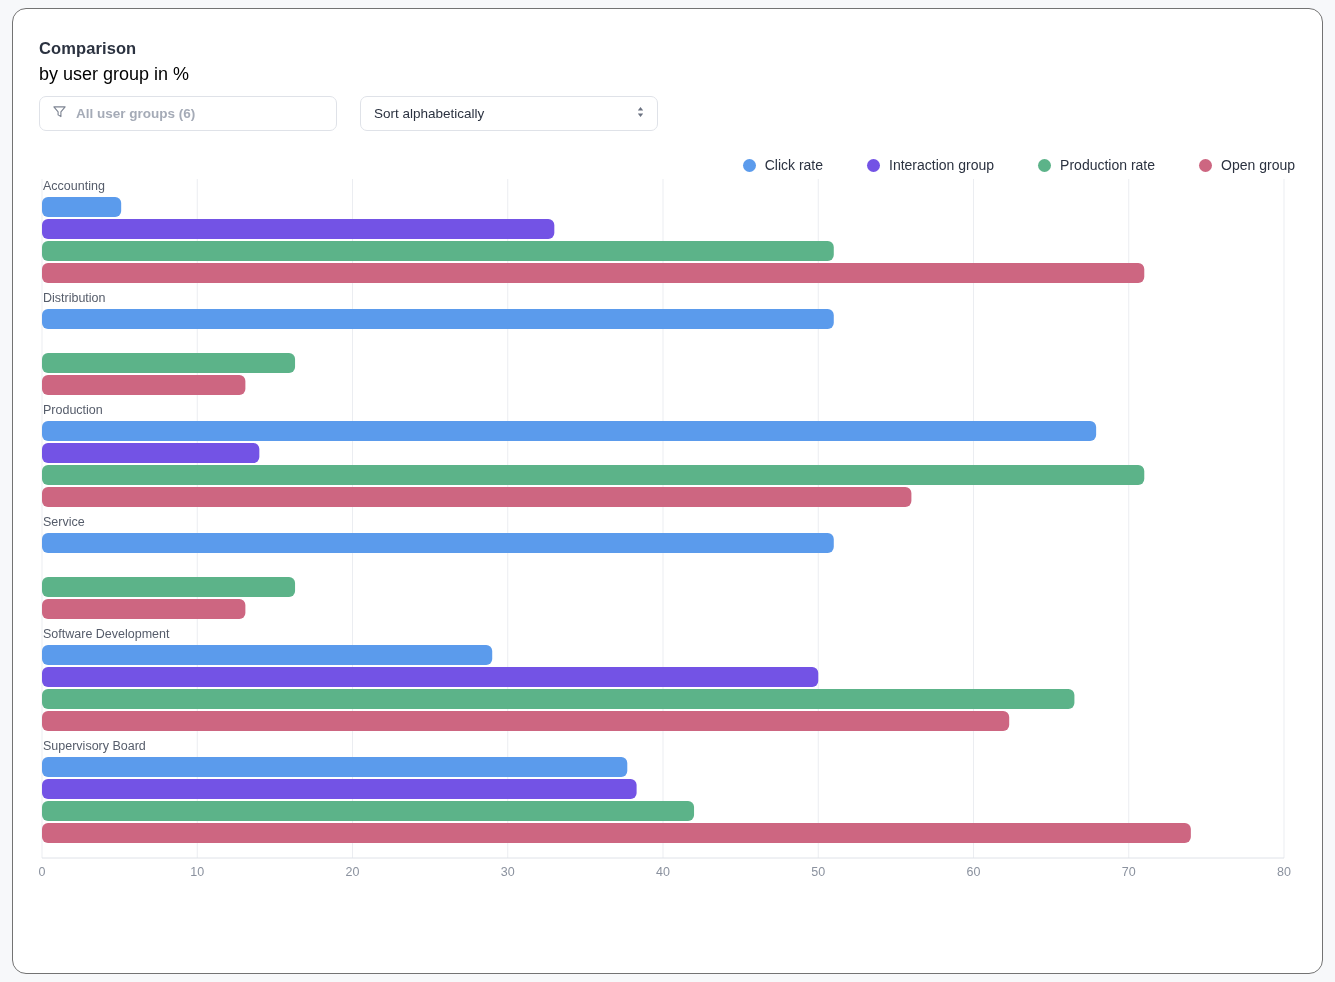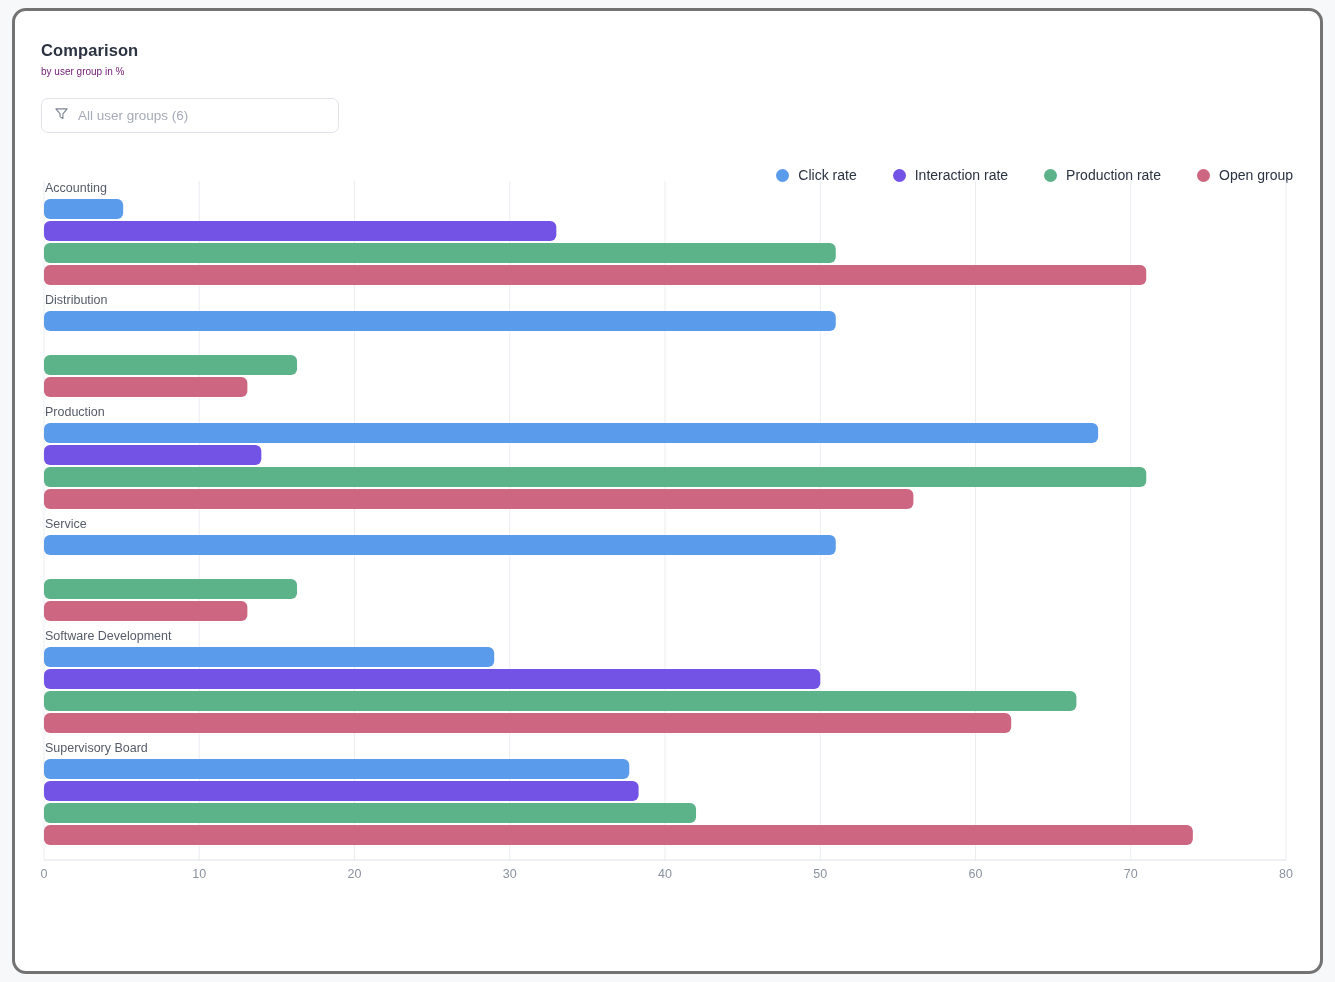--- a/index.html
+++ b/index.html
@@ -9,57 +9,58 @@
     background: #f7f8fa;
     font-family: "Liberation Sans", sans-serif;
     -webkit-font-smoothing: antialiased;
   }
 
   #card {
     position: absolute;
     left: 12px; top: 8px;
     width: 1311px; height: 966px;
     background: #ffffff;
-    border: 3px solid #737373;
+    border: 1px solid #737373;
     border-radius: 14px;
     overflow: hidden;
   }
 
   .title {
     position: absolute;
     left: 26px; top: 30px;
     font-size: 16.5px;
     font-weight: bold;
     color: #2b3240;
     letter-spacing: .1px;
   }
   .subtitle {
     position: absolute;
     left: 26px; top: 55px;
-    font-size: 10px;
-    color: #701a75;
+    font-size: 18px;
+    color: #000000;
   }
 
   
   .controls {
     position: absolute;
     left: 26px; top: 87px;
     display: flex;
     align-items: center;
     gap: 23px;
   }
   .filter-box {
     width: 298px; height: 35px;
     border: 1px solid #dfe2e8;
     border-radius: 7px;
     background: #fff;
     display: flex;
     align-items: center;
     gap: 9px;
     padding: 0 12px;
+    font-weight: bold;
   }
   .filter-box .funnel { flex: 0 0 auto; display: block; }
   .filter-text {
     font-size: 13.5px;
     color: #a5abb7;
     white-space: nowrap;
   }
   .sort-box {
     position: relative;
     width: 298px; height: 35px;
@@ -76,24 +77,24 @@
   }
   .sort-box .chev {
     position: absolute;
     right: 11px; top: 50%;
     transform: translateY(-50%);
   }
 
   
   .legend {
     position: absolute;
-    right: 27px; top: 156px;
-    display: flex;
-    align-items: center;
-    gap: 0;
+    right: 27px; top: 148px;
+    display: flex;
+    align-items: center;
+    gap: 8px;
   }
   .legend-item {
     display: flex;
     align-items: center;
     gap: 9px;
     margin-left: 36px;
   }
   .legend-item:first-child { margin-left: 0; }
   .legend-dot {
     width: 13px; height: 13px;
@@ -142,31 +143,40 @@
 
     <div class="filter-box">
       <span class="funnel">
         <svg width="15" height="15" viewBox="0 0 16 16">
           <path d="M2 3 L14 3 L9.5 8.3 L9.5 13.4 L6.5 11.6 L6.5 8.3 Z" fill="none" stroke="#7d8492" stroke-width="1.2" stroke-linejoin="round"></path>
         </svg>
       </span>
       <span class="filter-text">All user groups (6)</span>
     </div>
 
+    <div class="sort-box">
+      <span class="sort-text">Sort alphabetically</span>
+      <span class="chev">
+        <svg width="11" height="16" viewBox="0 0 11 16">
+          <path d="M5.5 3 L8.2 6.4 L2.8 6.4 Z" fill="#6a7180"></path>
+          <path d="M5.5 13 L8.2 9.6 L2.8 9.6 Z" fill="#6a7180"></path>
+        </svg>
+      </span>
+    </div>
 
   </div>
 
   <div class="legend">
     <div class="legend-item">
       <span class="legend-dot" style="background:#5b9bec"></span>
       <span class="legend-label">Click rate</span>
     </div>
     <div class="legend-item">
       <span class="legend-dot" style="background:#7353e5"></span>
-      <span class="legend-label">Interaction rate</span>
+      <span class="legend-label">Interaction group</span>
     </div>
     <div class="legend-item">
       <span class="legend-dot" style="background:#5cb389"></span>
       <span class="legend-label">Production rate</span>
     </div>
     <div class="legend-item">
       <span class="legend-dot" style="background:#cd6681"></span>
       <span class="legend-label">Open group</span>
     </div>
   </div>

